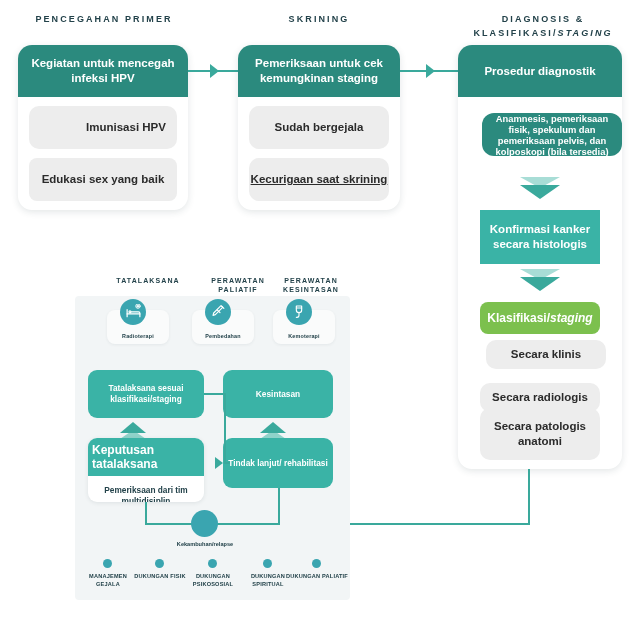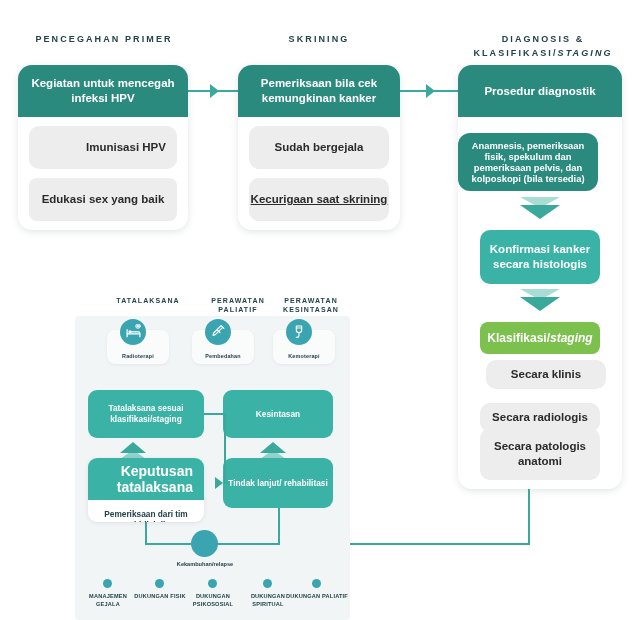--- a/index.html
+++ b/index.html
@@ -4,21 +4,21 @@
 <style>
   * { box-sizing: border-box; margin: 0; padding: 0; }
   body {
     width: 637px; height: 620px;
     background: #ffffff;
     font-family: "Liberation Sans", sans-serif;
     position: relative;
     overflow: hidden;
     color: #2b2b2b;
   }
-  .stage { position: absolute; inset: 0; margin-top: 20px; }
+  .stage { position: absolute; inset: 0; }
 
   
   .col-head {
     position: absolute;
     text-align: center;
     font-size: 9px;
     font-weight: bold;
     letter-spacing: 2.1px;
     line-height: 14px;
     color: #23424a;
@@ -75,21 +75,21 @@
   }
 
   
   .dx-box {
     background: #2b8a7e; color: #fff; border-radius: 12px;
     font-size: 9.4px; font-weight: bold; line-height: 11px;
     text-align: center; display: flex; align-items: center;
     justify-content: center; padding: 6px 7px;
   }
   .dx-box2 {
-    background: #3ab3a6; color: #fff; border-radius: 10px;
+    background: #3ab3a6; color: #fff; border-radius: 0;
     font-size: 11.5px; font-weight: bold; line-height: 15px;
     text-align: center; display: flex; align-items: center;
     justify-content: center;
   }
   .dx-green {
     background: #7cc04e; color: #fff; border-radius: 8px;
     font-size: 12px; font-weight: bold;
     text-align: center; display: flex; align-items: center;
     justify-content: center;
   }
@@ -142,22 +142,22 @@
     border-radius: 9px; font-size: 8.3px; font-weight: bold;
     line-height: 11px; text-align: center;
     display: flex; align-items: center; justify-content: center;
     padding: 3px 5px;
   }
   .tx-card {
     position: absolute; background: #ffffff; border-radius: 9px;
     box-shadow: 0 1px 4px rgba(40,60,70,.10); overflow: hidden;
   }
   .tx-card .hd {
-    background: #3ab3a6; color: #fff; font-size: 14px;
-    font-weight: bold; text-align: right; padding: 5px 11px;
+    background: #3ab3a6; color: #fff; font-size: 12px;
+    font-weight: bold; text-align: left; padding: 5px 4px;
   }
   .tx-card .bd {
     font-size: 8.3px; font-weight: bold; color: #23424a;
     text-align: center; line-height: 11px; padding: 9px 6px 11px;
   }
   .ln { position: absolute; background: #3aa99c; }
   .dot {
     position: absolute; width: 9px; height: 9px; border-radius: 50%;
     background: #3aa5b0;
   }
@@ -212,37 +212,37 @@
       <div class="pill" style="flex:1;border-radius:8px;">Edukasi sex yang baik</div>
     </div>
   </div>
 
   <div class="h-arrow" style="left:188px; top:64px; width:50px;">
     <span class="line"></span>
       <span class="tip"></span>
   </div>
 
   <div class="card" style="left:238px; top:45px; width:162px; height:165px;">
-    <div class="card-head" style="height:52px;">Pemeriksaan bila cek kemungkinan kanker</div>
+    <div class="card-head" style="height:52px;">Pemeriksaan untuk cek kemungkinan staging</div>
     <div class="card-body" style="height:113px;">
       <div class="pill" style="flex:1;">Sudah bergejala</div>
       <div class="pill" style="flex:1;text-decoration:underline;">Kecurigaan saat skrining</div>
     </div>
   </div>
 
   <div class="h-arrow" style="left:400px; top:64px; width:58px;">
     <span class="line"></span>
       <span class="tip"></span>
   </div>
 
   <div class="card" style="left:458px; top:45px; width:164px; height:424px;">
     <div class="card-head" style="height:52px;">Prosedur diagnostik</div>
 
     <div style="position:relative; height:372px;">
-      <div class="dx-box" style="position:absolute; left:0; top:16px; width:140px; height:58px;">Anamnesis, pemeriksaan fisik, spekulum dan pemeriksaan pelvis, dan kolposkopi (bila tersedia)</div>
+      <div class="dx-box" style="position:absolute; left:24px; top:16px; width:140px; height:43px;">Anamnesis, pemeriksaan fisik, spekulum dan pemeriksaan pelvis, dan kolposkopi (bila tersedia)</div>
 
       <div class="chev" style="left:62px; top:80px;">
         <i class="a"></i>
           <i class="b"></i>
       </div>
 
       <div class="dx-box2" style="position:absolute; left:22px; top:113px; width:120px; height:54px;">Konfirmasi kanker secara histologis</div>
 
       <div class="chev" style="left:62px; top:172px;">
         <i class="a"></i>

